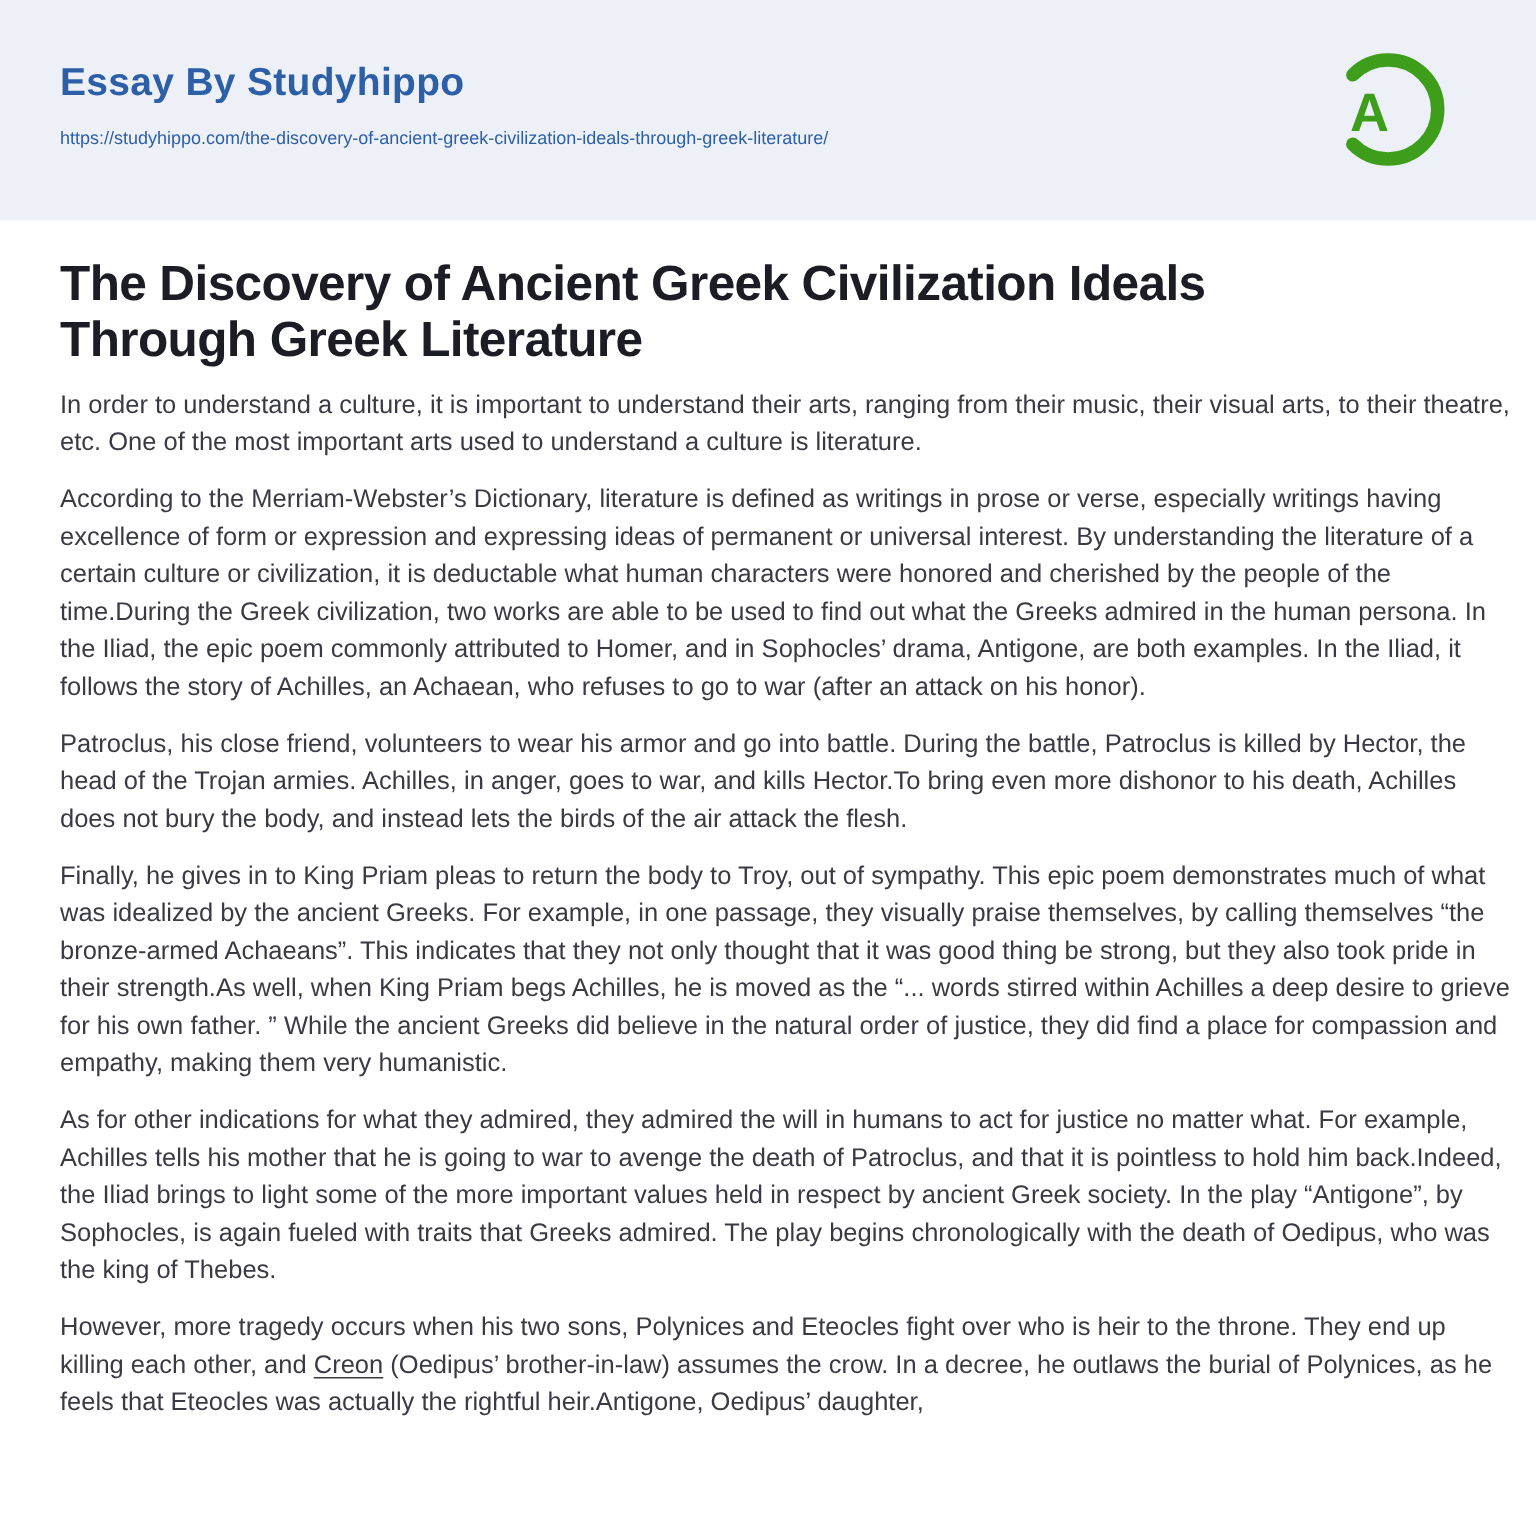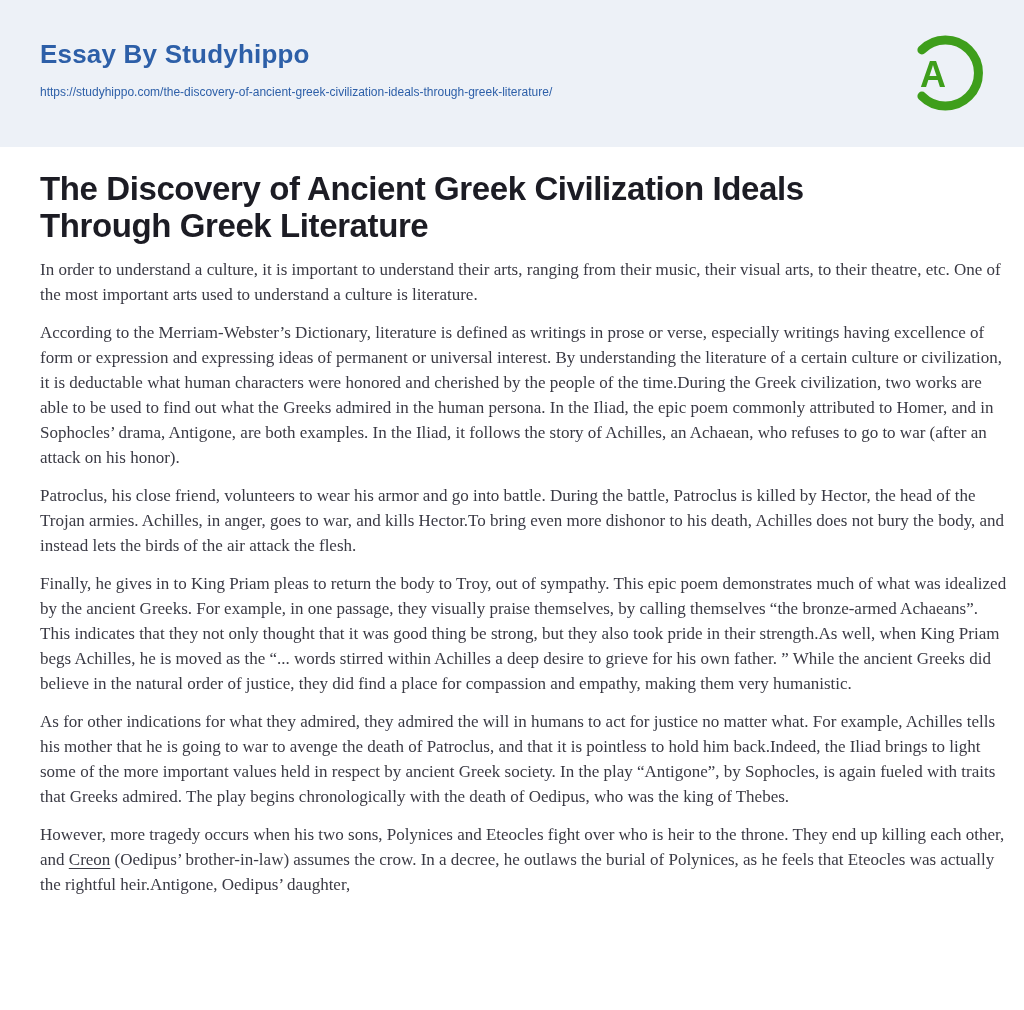--- a/index.html
+++ b/index.html
@@ -14,21 +14,21 @@
   }
   .page {
     width: 1024px;
     height: 1010px;
     background: #ffffff;
   }
   
   .header {
     background: #edf1f7;
     height: 147px;
-    padding: 38px 38px 0 40px;
+    padding: 38px 58px 0 40px;
     display: flex;
     justify-content: space-between;
     align-items: flex-start;
   }
   .header-text {
     max-width: 820px;
   }
   .site-label {
     color: #2d5fa8;
     font-size: 26px;
@@ -70,21 +70,20 @@
     font-weight: 800;
     letter-spacing: -0.4px;
     white-space: pre-line;
   }
   .article p {
     margin: 0 0 13px 0;
     color: #3a3a44;
     font-size: 17px;
     line-height: 25px;
     font-weight: 400;
-    font-family: Liberation Serif, serif;
   }
   .inline-link {
     color: inherit;
     text-decoration: underline;
     text-underline-offset: 3px;
   }
 </style>
 </head>
 <body>
 

